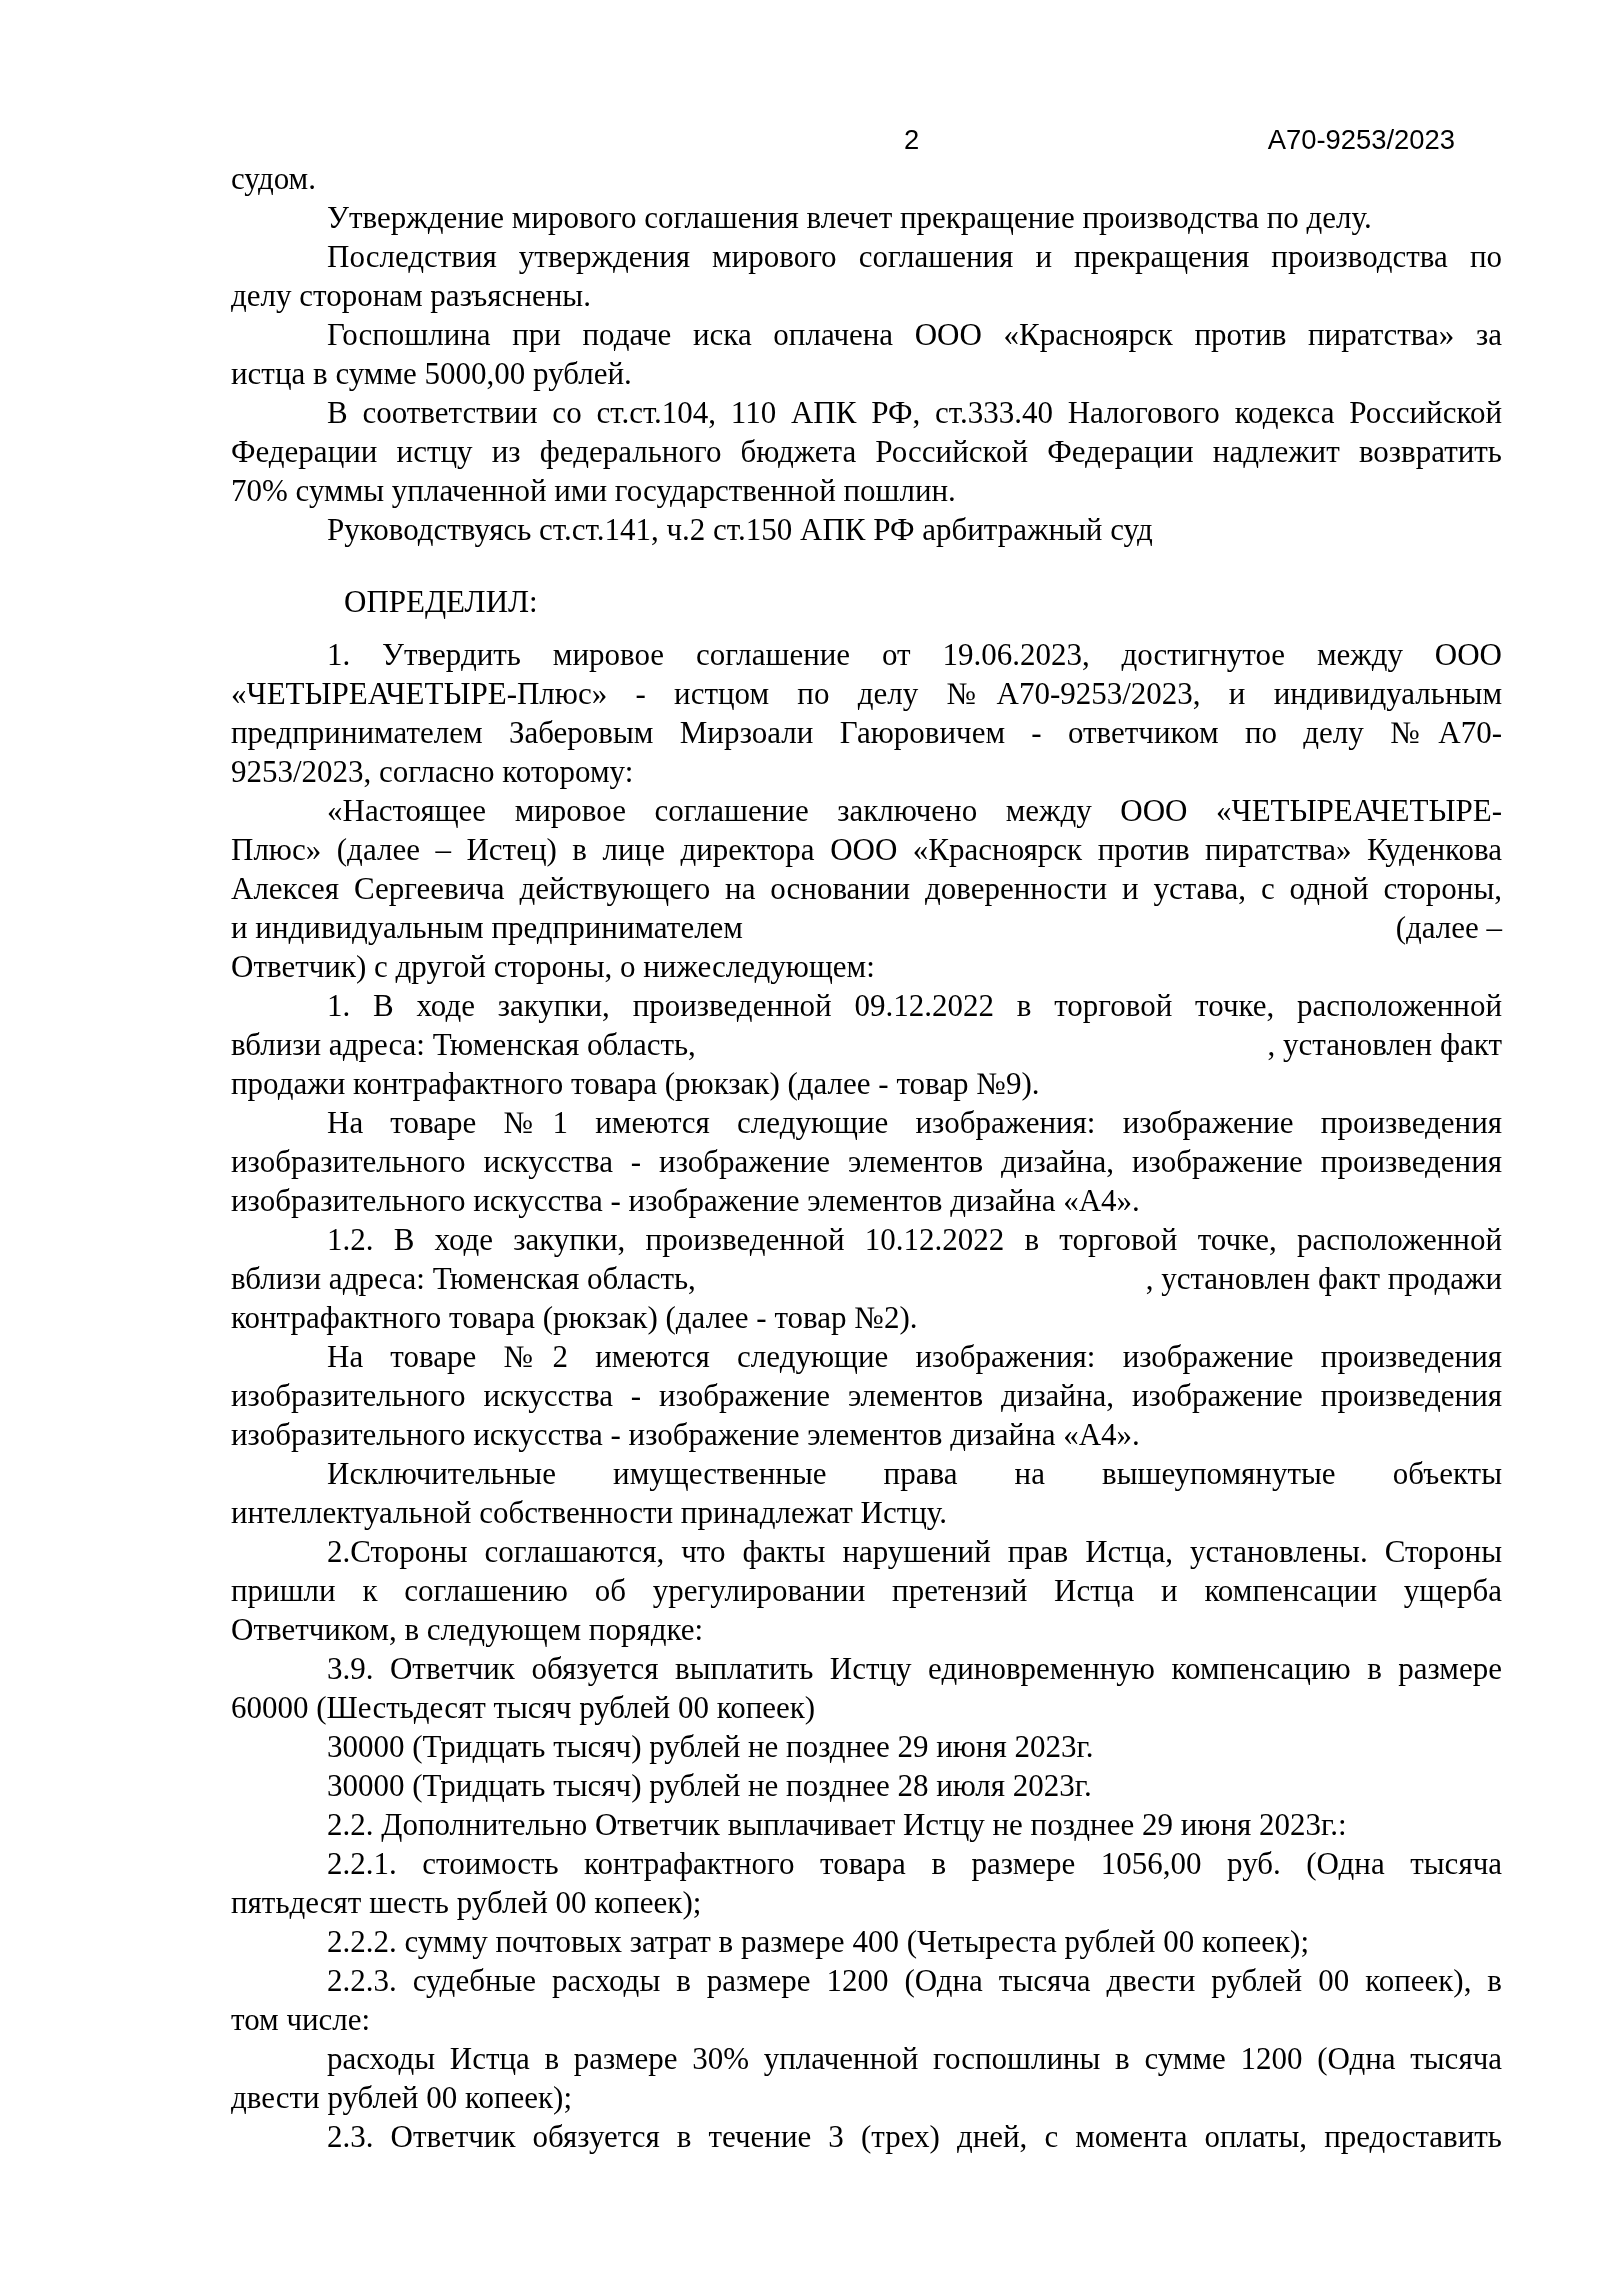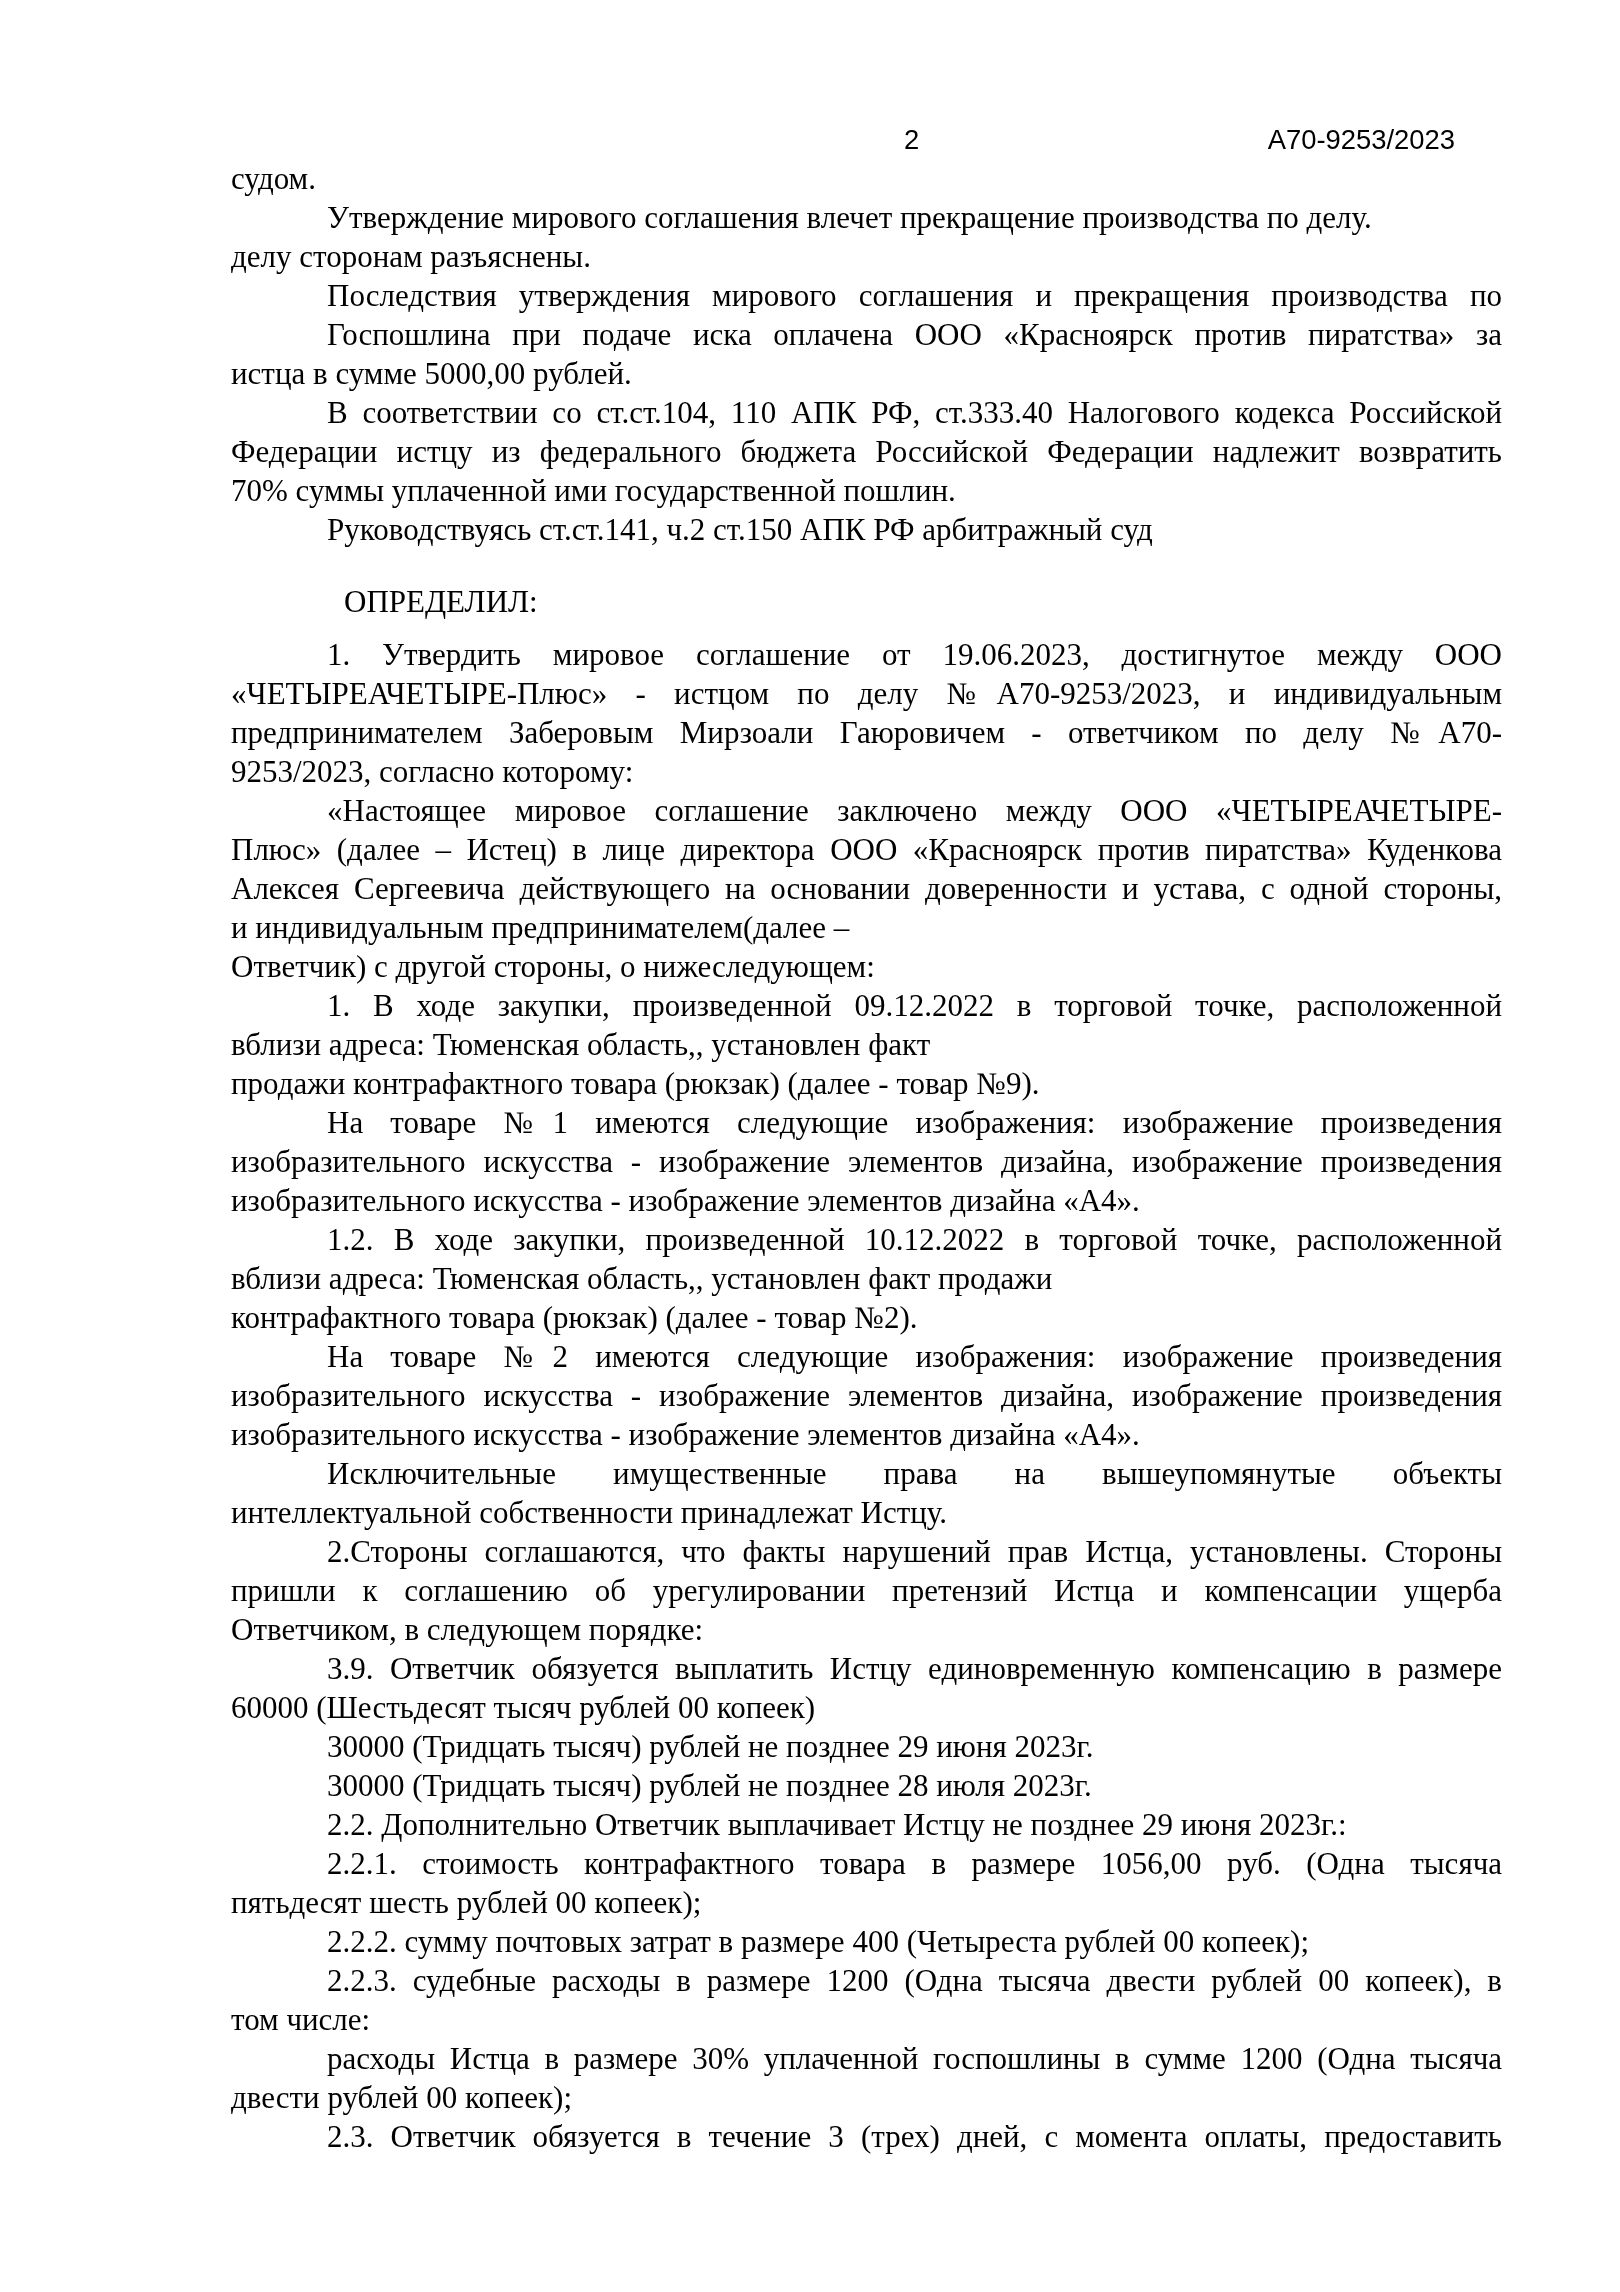--- a/index.html
+++ b/index.html
@@ -44,20 +44,21 @@
   .line {
     line-height: 39px;
     text-align: justify;
     text-align-last: justify;
     white-space: normal;
   }
   .line.first { text-indent: 96px; }
   .line.end { text-align-last: left; }
   .line.gap {
     display: flex;
+    justify-content: space-between;
   }
   .line.gap span { white-space: nowrap; }
   .heading-line {
     line-height: 39px;
     text-align: left;
     padding-left: 113px;
     margin-top: 33px;
     margin-bottom: 13.7px;
   }
 </style>
@@ -70,22 +71,22 @@
     <span class="case-number">А70-9253/2023</span>
   </div>
   <div class="doc-body">
       <div class="para">
         <div class="line end">судом.</div>
       </div>
       <div class="para">
         <div class="line first end">Утверждение мирового соглашения влечет прекращение производства по делу.</div>
       </div>
       <div class="para">
+        <div class="line first">Последствия утверждения мирового соглашения и прекращения производства по</div>
         <div class="line end">делу сторонам разъяснены.</div>
-        <div class="line first">Последствия утверждения мирового соглашения и прекращения производства по</div>
       </div>
       <div class="para">
         <div class="line first">Госпошлина при подаче иска оплачена ООО «Красноярск против пиратства» за</div>
         <div class="line end">истца в сумме 5000,00 рублей.</div>
       </div>
       <div class="para">
         <div class="line first">В соответствии со ст.ст.104, 110 АПК РФ, ст.333.40 Налогового кодекса Российской</div>
         <div class="line">Федерации истцу из федерального бюджета Российской Федерации надлежит возвратить</div>
         <div class="line end">70% суммы уплаченной ими государственной пошлин.</div>
       </div>

